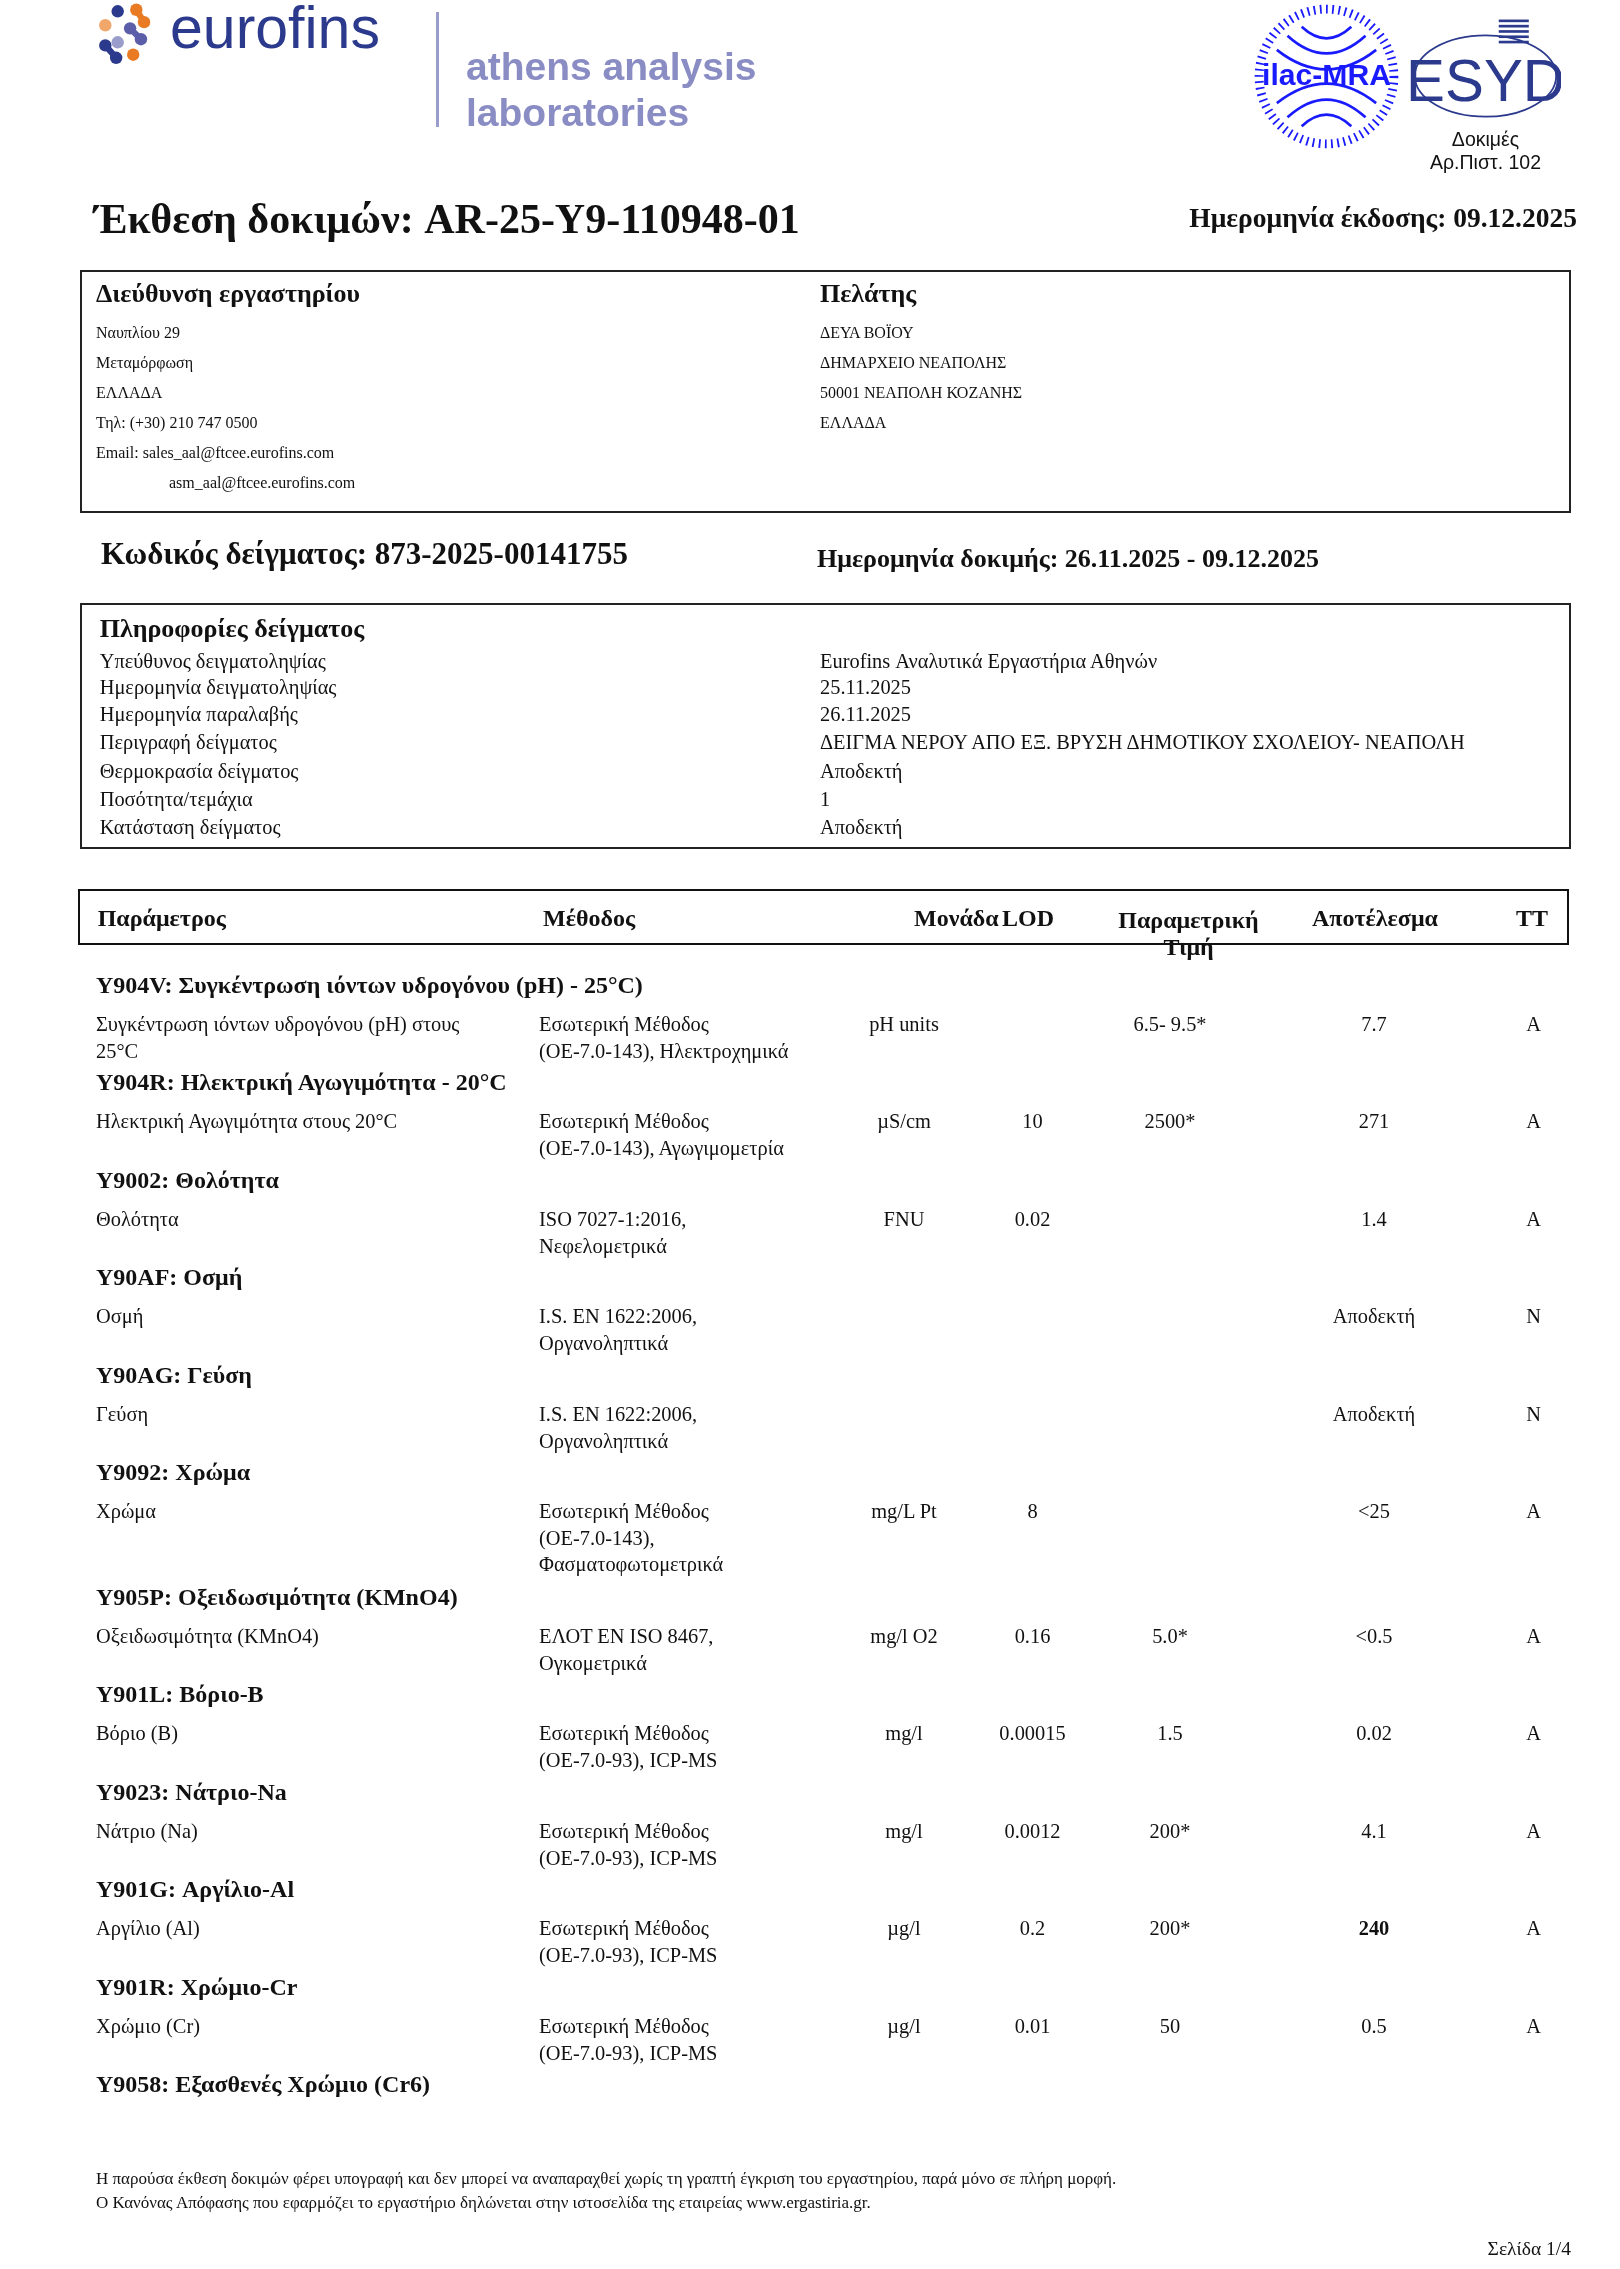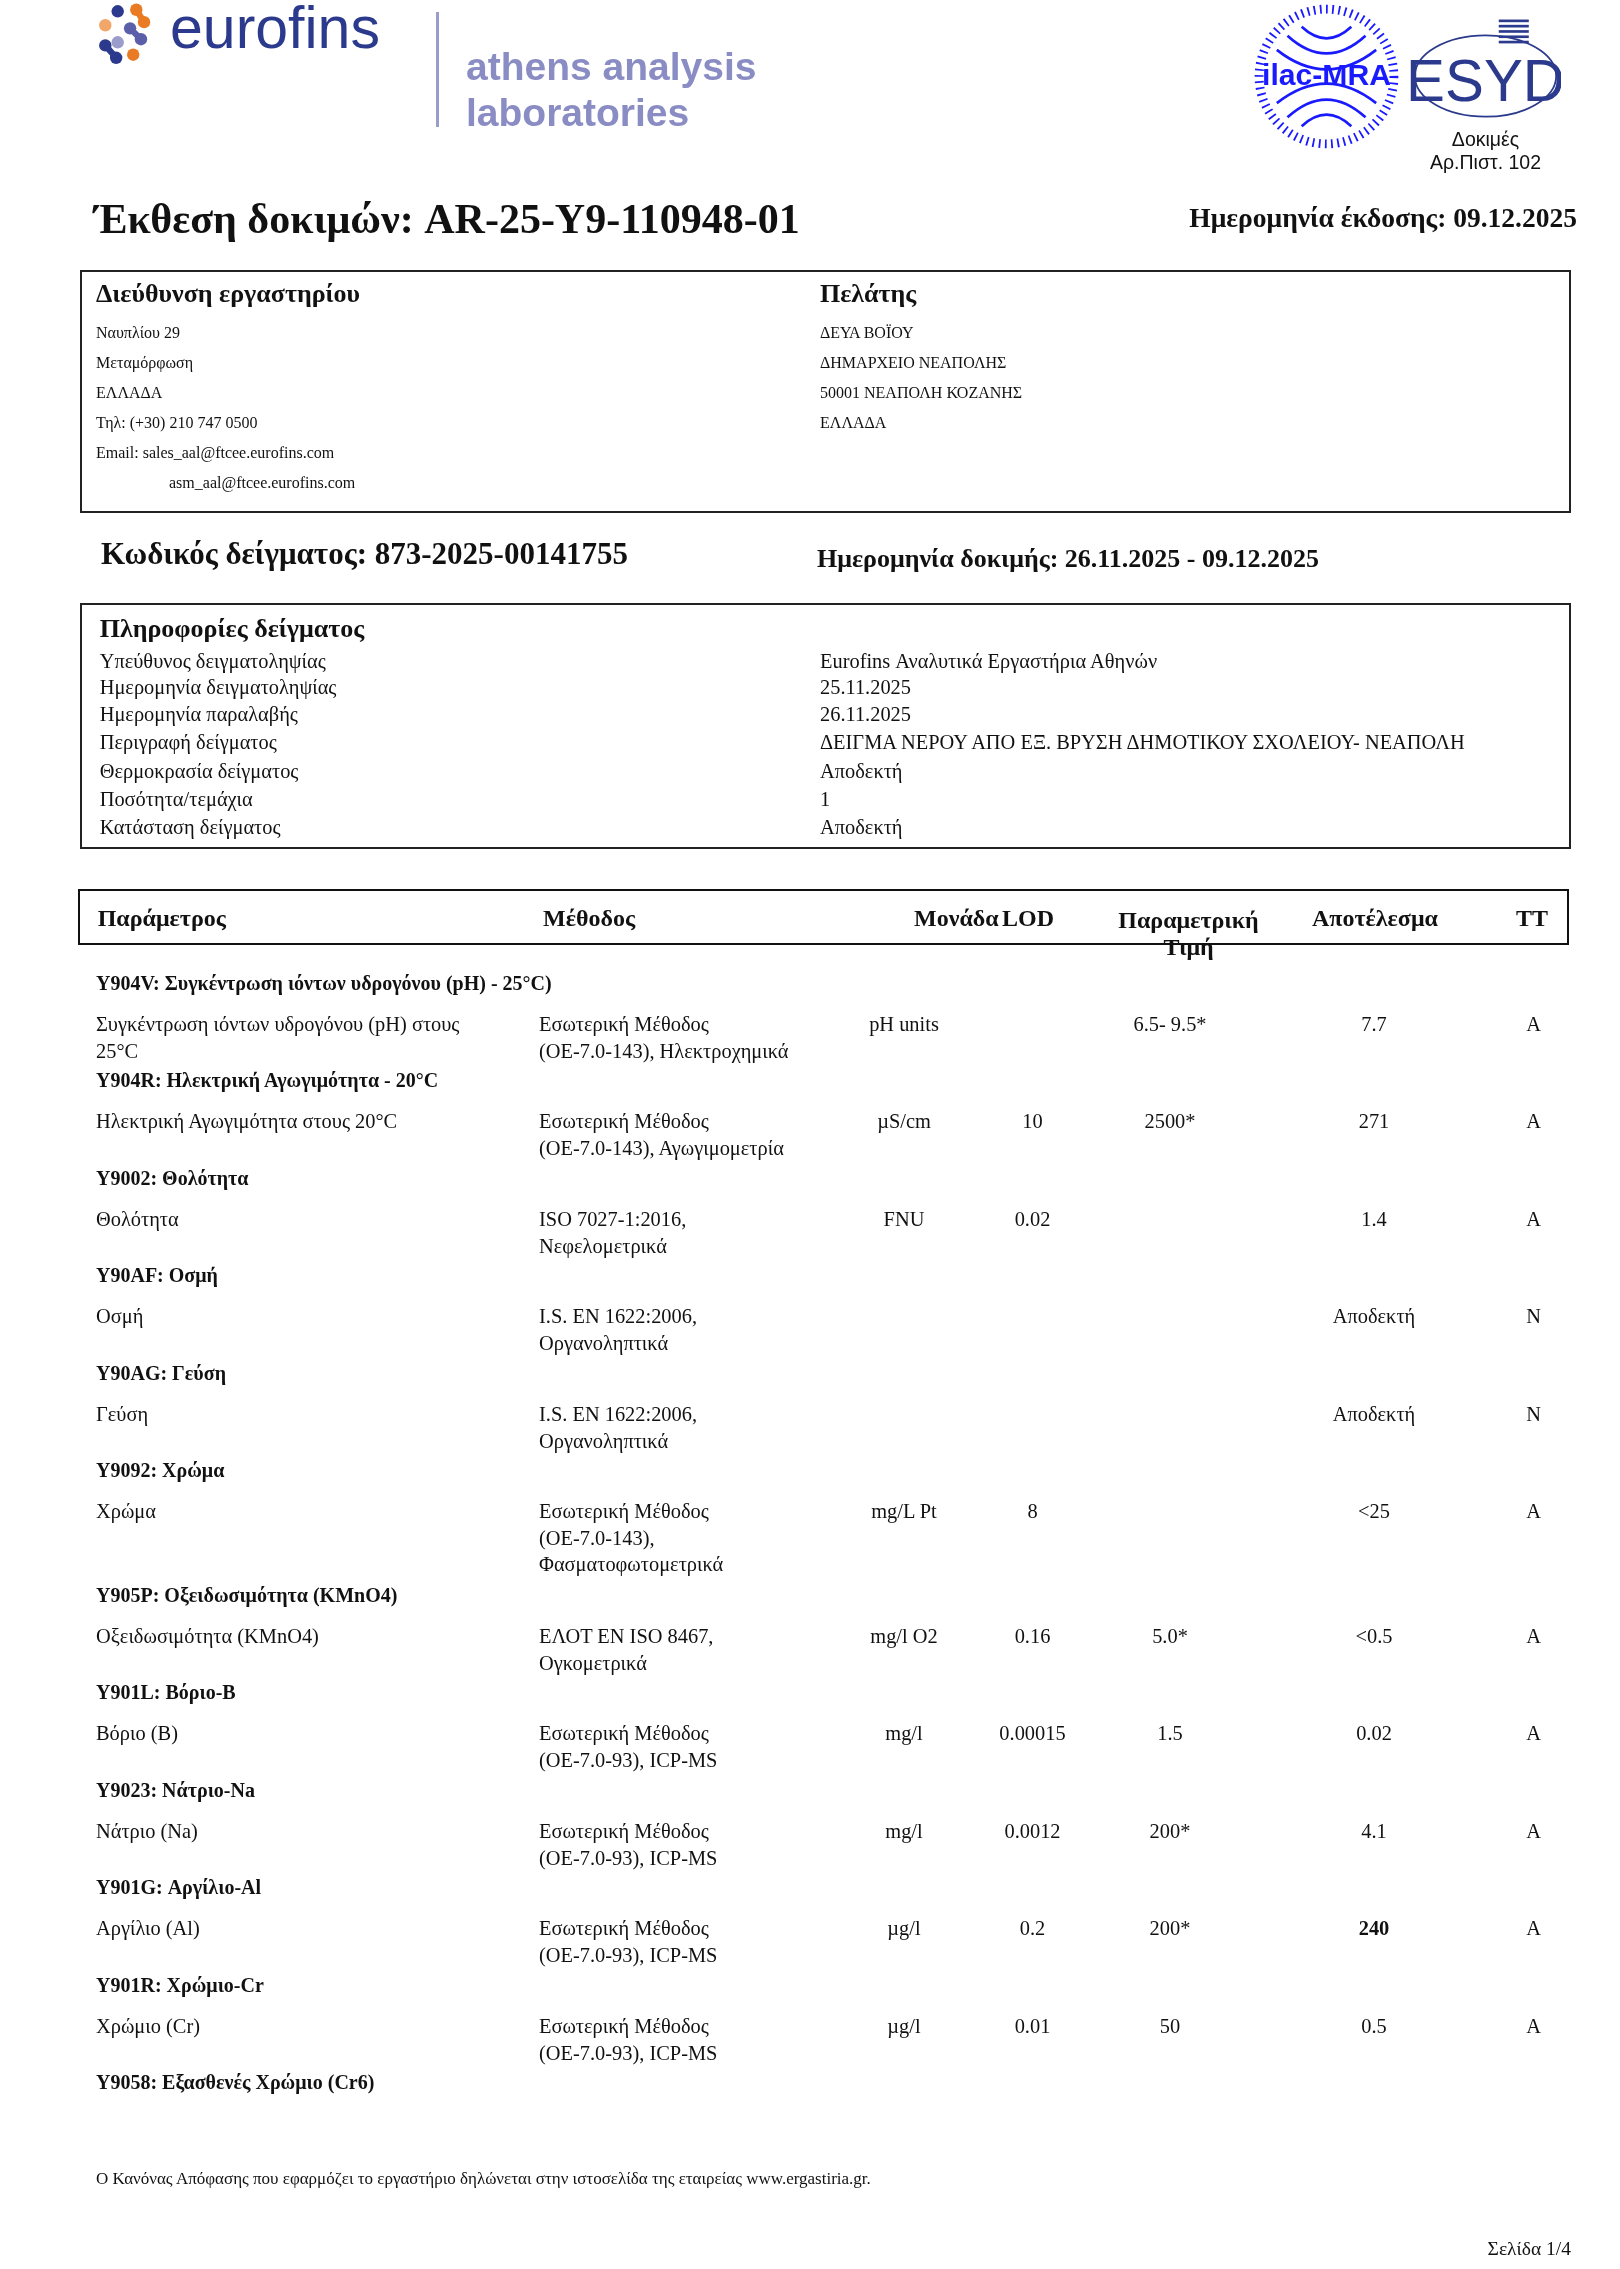--- a/index.html
+++ b/index.html
@@ -38,21 +38,21 @@
 
   .sample-code { left: 101px; top: 536px; font-size: 31px; font-weight: bold; }
   .test-dates { left: 817px; top: 544px; font-size: 26px; font-weight: bold; }
 
   .info-box { left: 80px; top: 603px; width: 1491px; height: 246px; }
   .info-row { position: absolute; font-size: 20.4px; line-height: 26.6px; }
 
   
   .thead-box { left: 78px; top: 889px; width: 1491px; height: 56px; border: 2.7px solid #111; box-sizing: border-box; }
   .th { position: absolute; font-size: 24px; font-weight: bold; top: 14px; }
-  .group-title { position: absolute; left: 96px; font-size: 20px; font-weight: bold; }
+  .group-title { position: absolute; left: 96px; font-size: 24px; font-weight: bold; }
   .cell { position: absolute; font-size: 20.4px; line-height: 26.6px; }
   .center { text-align: center; }
   .bold { font-weight: bold; }
 
   .footer-note { left: 96px; top: 2167px; font-size: 17px; line-height: 24px; }
   .page-no { right: 50px; top: 2238px; font-size: 19.5px; }
 </style>
 </head>
 <body>
 
@@ -291,16 +291,17 @@
 </div>
 <div class="cell center" style="left:833px; width:142px; top:2013px;">µg/l</div>
 <div class="cell center" style="left:975px; width:115px; top:2013px;">0.01</div>
 <div class="cell center" style="left:1099px; width:142px; top:2013px;">50</div>
 <div class="cell center" style="left:1303px; width:142px; top:2013px;">0.5</div>
 <div class="cell center" style="left:1507px; width:53px; top:2013px;">A</div>
 
 <div class="group-title" style="top:2071px;">Y9058: Εξασθενές Χρώμιο (Cr6)</div>
 
 <div class="abs footer-note">
+  <div>Η παρούσα έκθεση δοκιμών φέρει υπογραφή και δεν μπορεί να αναπαραχθεί χωρίς τη γραπτή έγκριση του εργαστηρίου, παρά μόνο σε πλήρη μορφή.</div>
   <div>Ο Κανόνας Απόφασης που εφαρμόζει το εργαστήριο δηλώνεται στην ιστοσελίδα της εταιρείας www.ergastiria.gr.</div>
 </div>
 <div class="abs page-no">Σελίδα  1/4</div>
 
 
 </body></html>

